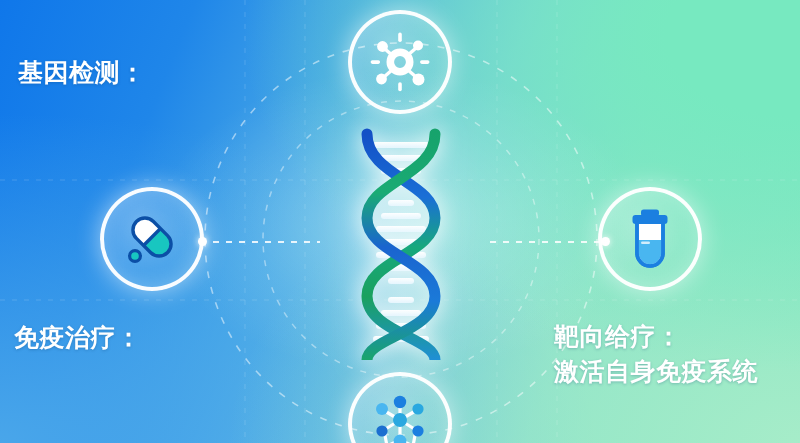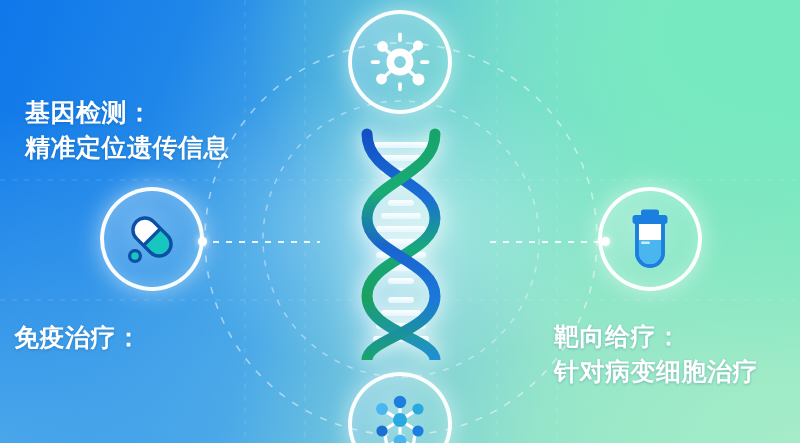--- a/index.html
+++ b/index.html
@@ -81,21 +81,21 @@
     position:absolute;
     color:#ffffff;
     font-weight:700;
     font-size:25px;
     line-height:1.38;
     letter-spacing:.5px;
     white-space:nowrap;
     text-shadow:0 1px 3px rgba(10,60,110,.28);
   }
   .label .l1,.label .l2{display:block;}
-  #label-gene{left:25px;top:55px;margin-top:40px;}
+  #label-gene{left:18px;top:55px;}
   #label-immune{left:14px;top:320px;text-align:center;}
   #label-target{left:554px;top:319px;}
 </style>
 </head>
 <body>
 
 <div id="stage">
 
   <div class="bg-base"></div>
 
@@ -265,25 +265,24 @@
 
       <path d="M90,6
                C90,48 22,54 22,90
                C22,126 90,132 90,168
                C90,204 22,210 22,232" fill="none" stroke="url(#gB)" stroke-width="11" stroke-linecap="round"></path>
     </g>
   </svg>
 
   <div class="label" id="label-gene">
     <span class="l1">基因检测：</span>
-    <span class="l2">精准定位遗传信息</span>
   </div>
 
   <div class="label" id="label-immune">
     <span class="l1">免疫治疗：</span>
   </div>
 
   <div class="label" id="label-target">
     <span class="l1">靶向给疗：</span>
-    <span class="l2">针对病变细胞治疗</span>
+    <span class="l2">激活自身免疫系统</span>
   </div>
 
 </div>
 
 </body></html>

